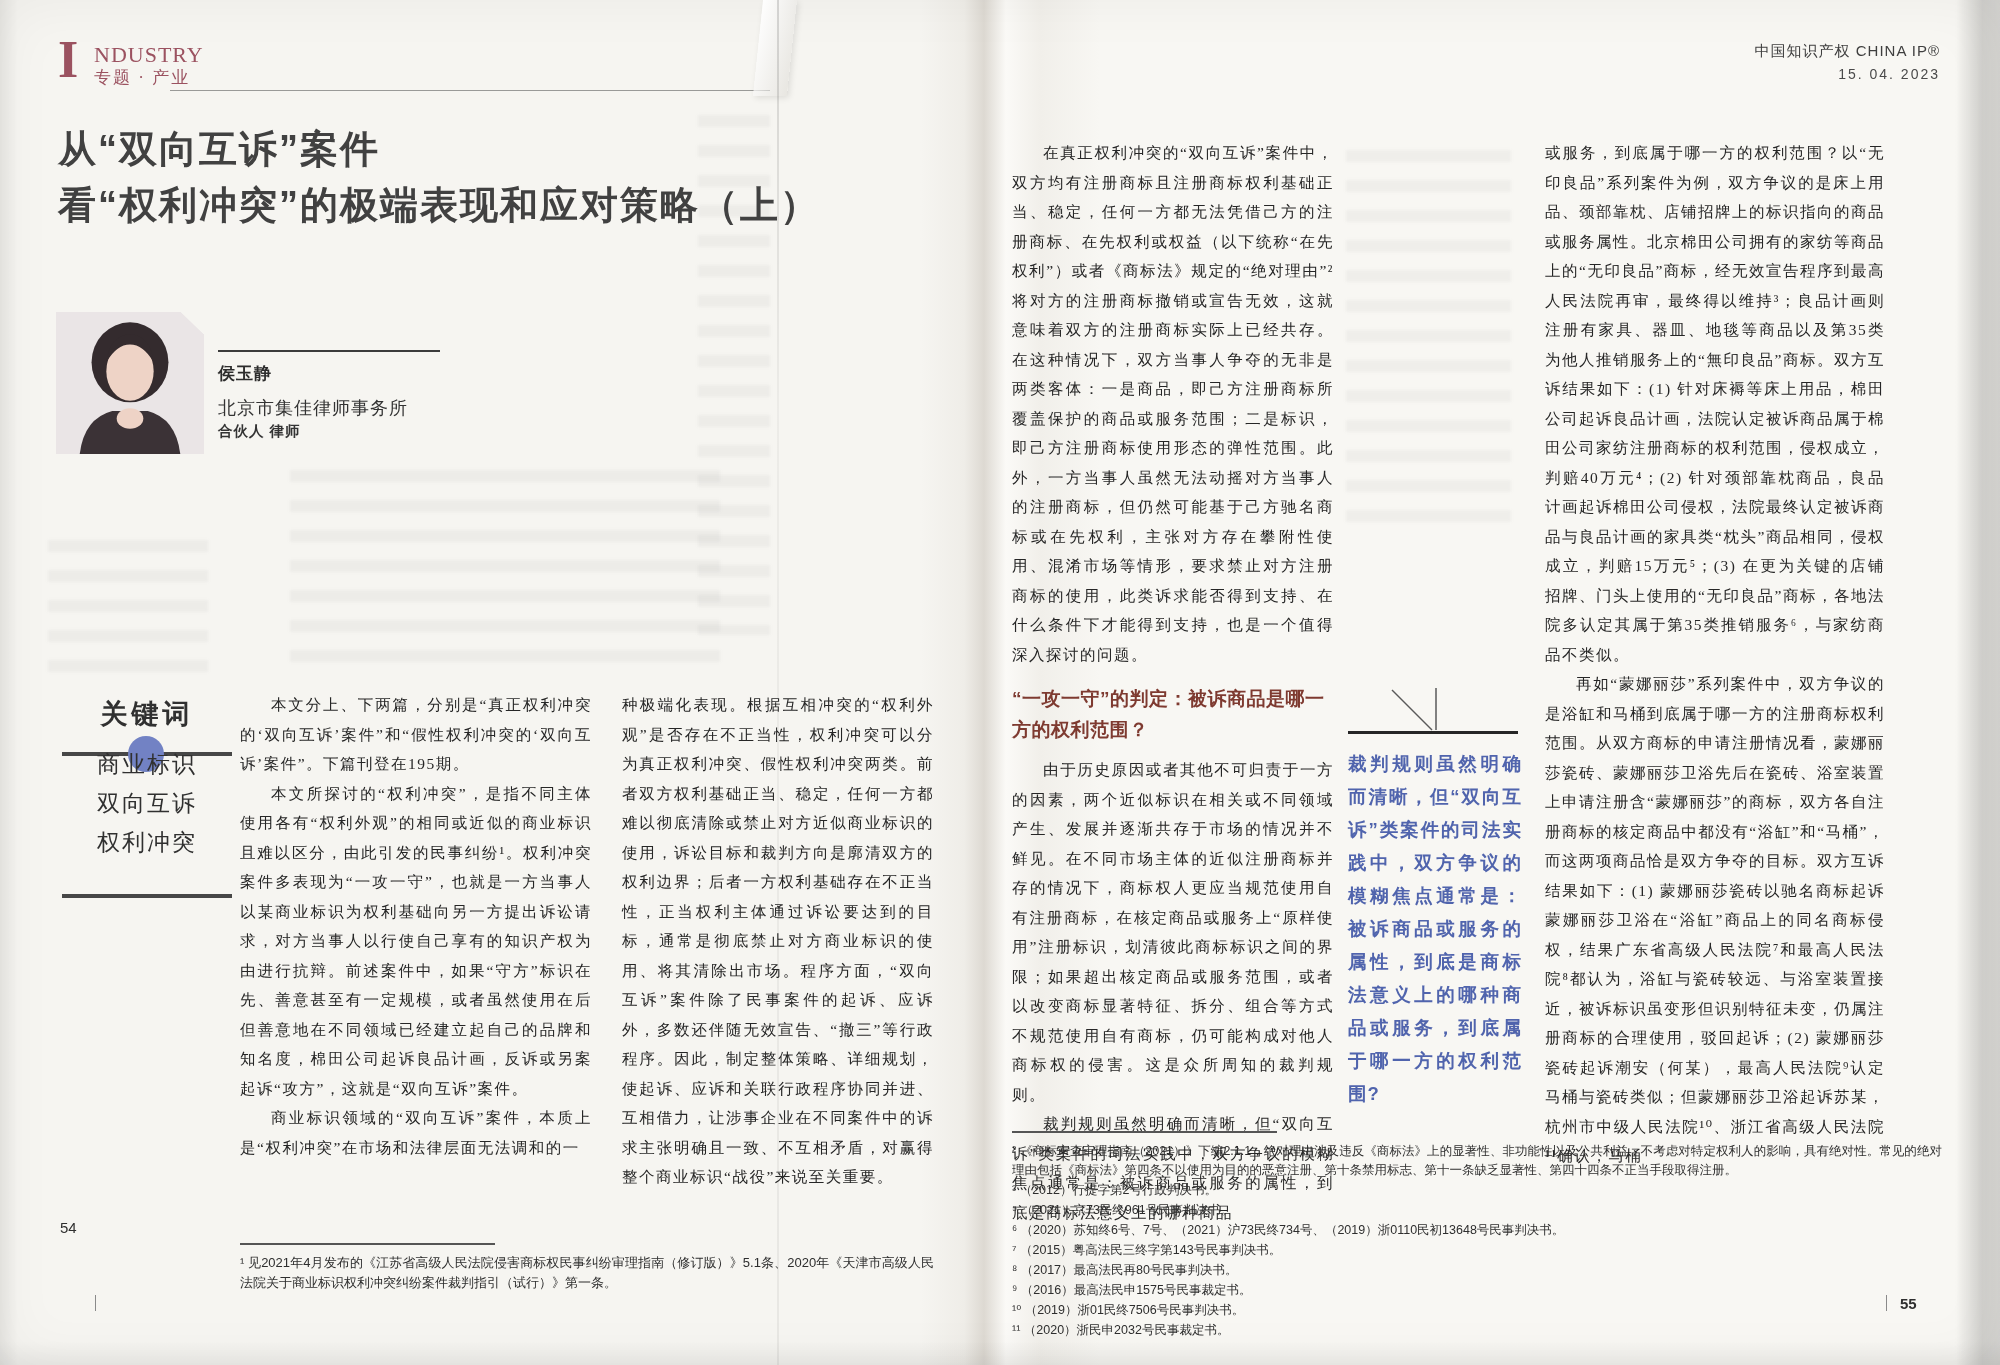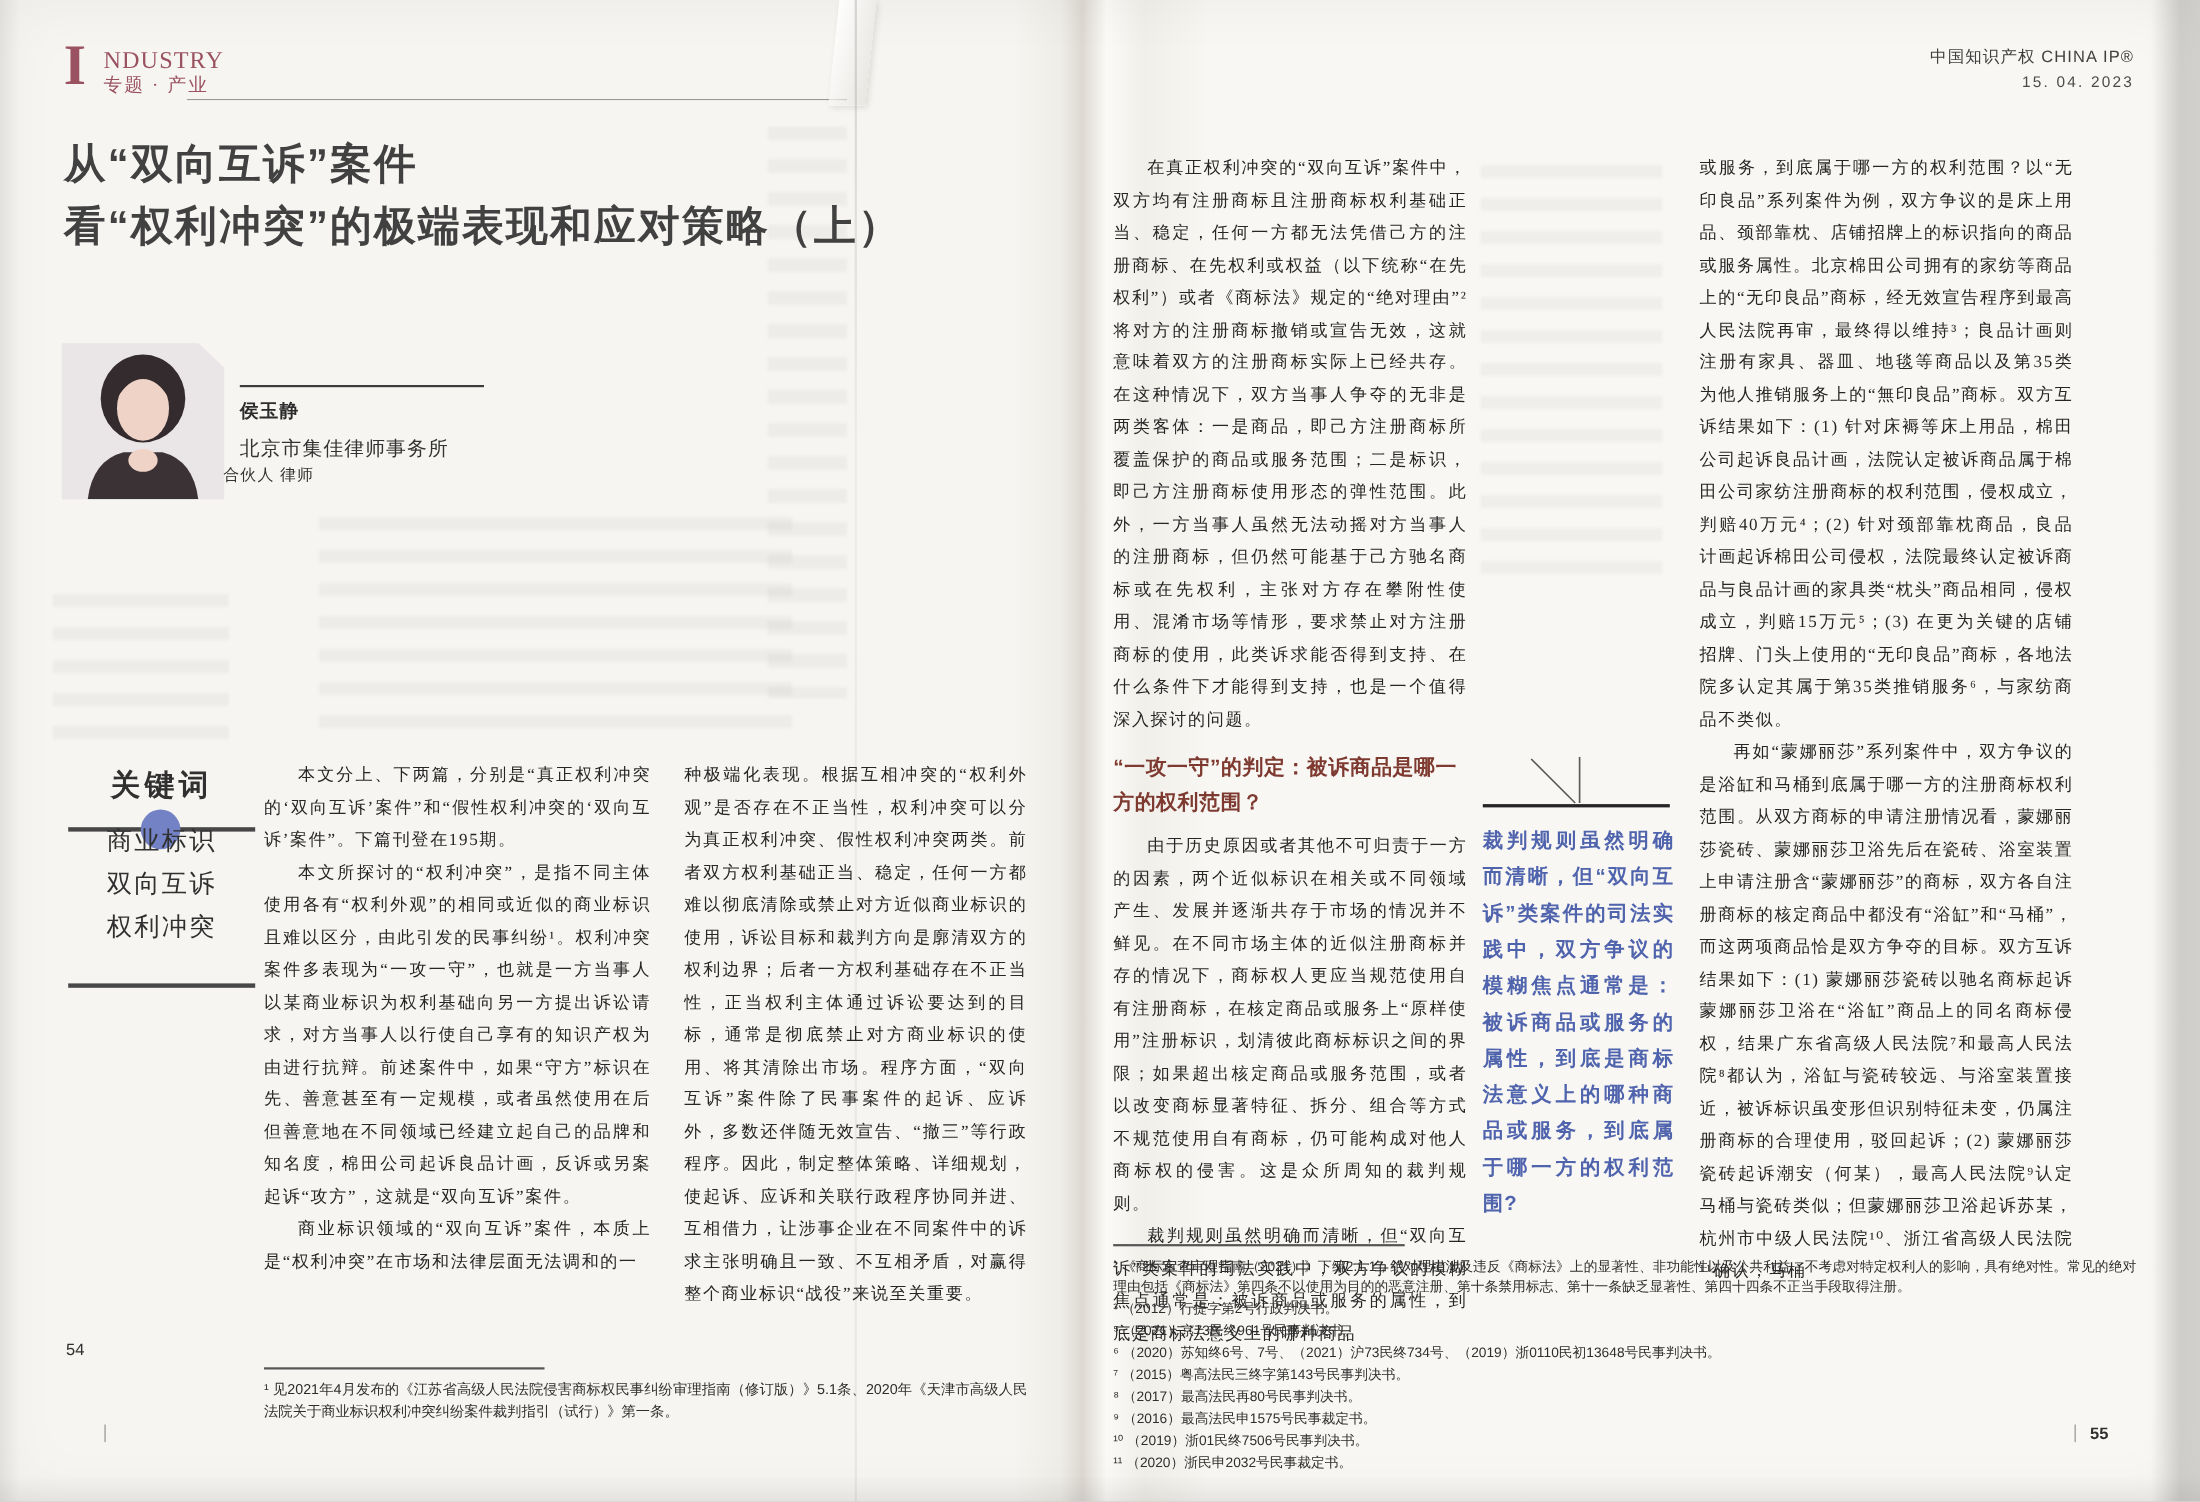--- a/index.html
+++ b/index.html
@@ -26,21 +26,21 @@
   .title{ left:58px; color:#414141; font-weight:bold; font-size:38px; letter-spacing:2px; }
   .title.l1{ top:124px; }
   .title.l2{ top:180px; }
 
   .photo{ left:56px; top:312px; width:148px; height:142px;
     background:#eae6e7; clip-path:polygon(0 0, 84% 0, 100% 16%, 100% 100%, 0 100%);
     box-shadow:0 0 0 1px rgba(0,0,0,0.05);}
   .author-rule{ left:218px; top:350px; width:222px; height:2px; background:#3c3c3c; }
   .author-name{ left:218px; top:362px; font-size:17px; font-weight:bold; color:#2c2c2c; letter-spacing:1px;}
   .author-org{ left:218px; top:396px; font-size:18px; color:#333; letter-spacing:1px;}
-  .author-role{ left:203px; top:422px; font-size:14.5px; color:#333; letter-spacing:1px;}
+  .author-role{ left:218px; top:422px; font-size:14.5px; color:#333; letter-spacing:1px;font-weight:bold;}
 
   
   .kw-head{ left:62px; top:696px; width:170px; text-align:center; font-size:27px; font-weight:bold; color:#303030; letter-spacing:4px;}
   .kw-rule{ left:62px; top:752px; width:170px; height:4px; background:#474747;}
   .kw-rule.bottom{ top:894px; }
   .kw-dot{ left:128px; top:736px; width:36px; height:36px; border-radius:50%; background:#7282c4;}
   .kw-items{ left:62px; top:745px; width:170px; text-align:center; font-size:23px; font-weight:normal; color:#303030; line-height:39px; letter-spacing:2px;}
 
   
   .bodycol{ color:#262626; font-size:15.5px; line-height:29.5px; letter-spacing:1.5px; text-align:justify;}

